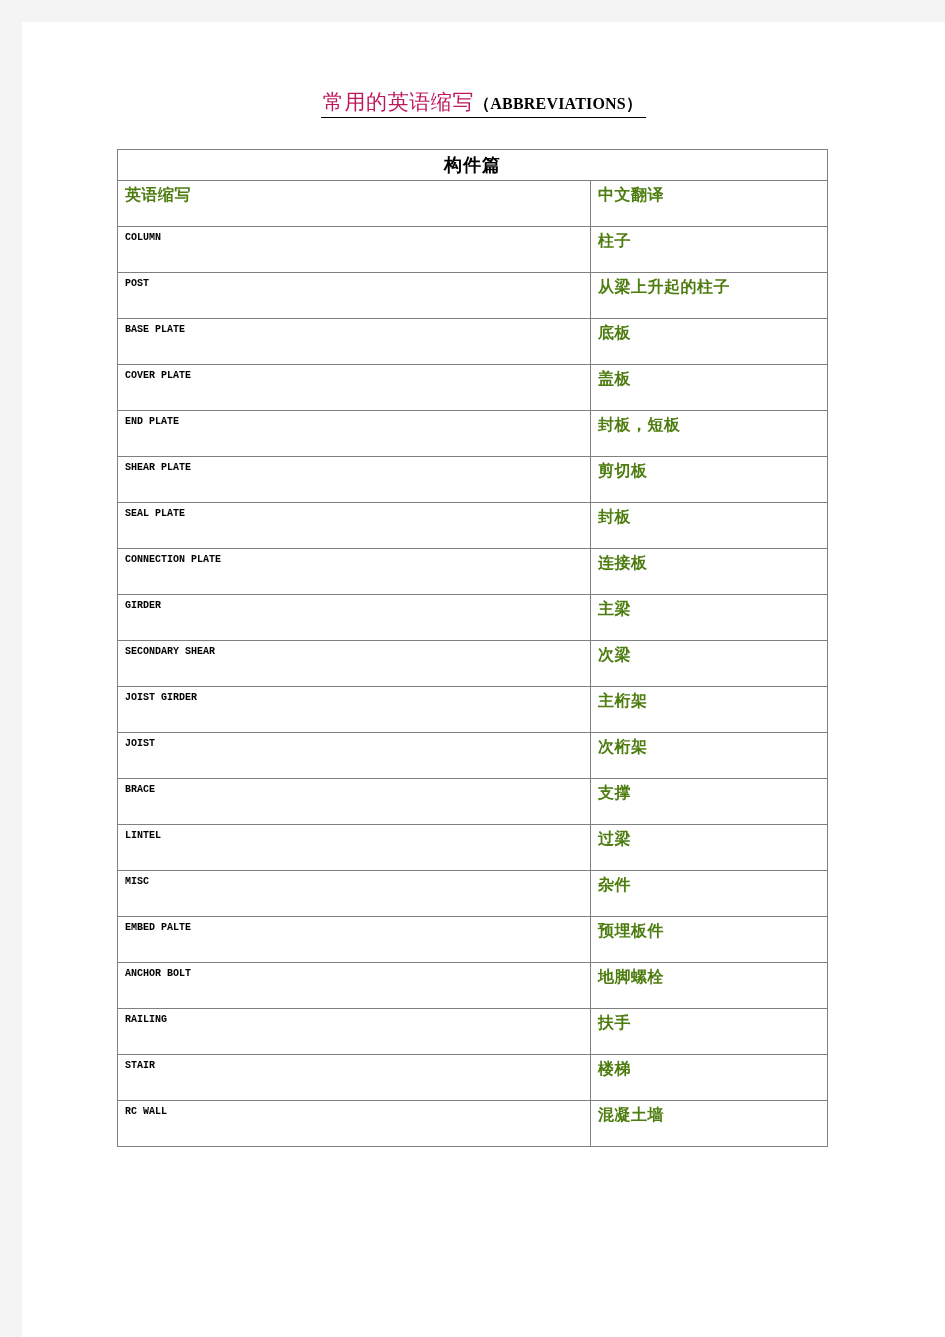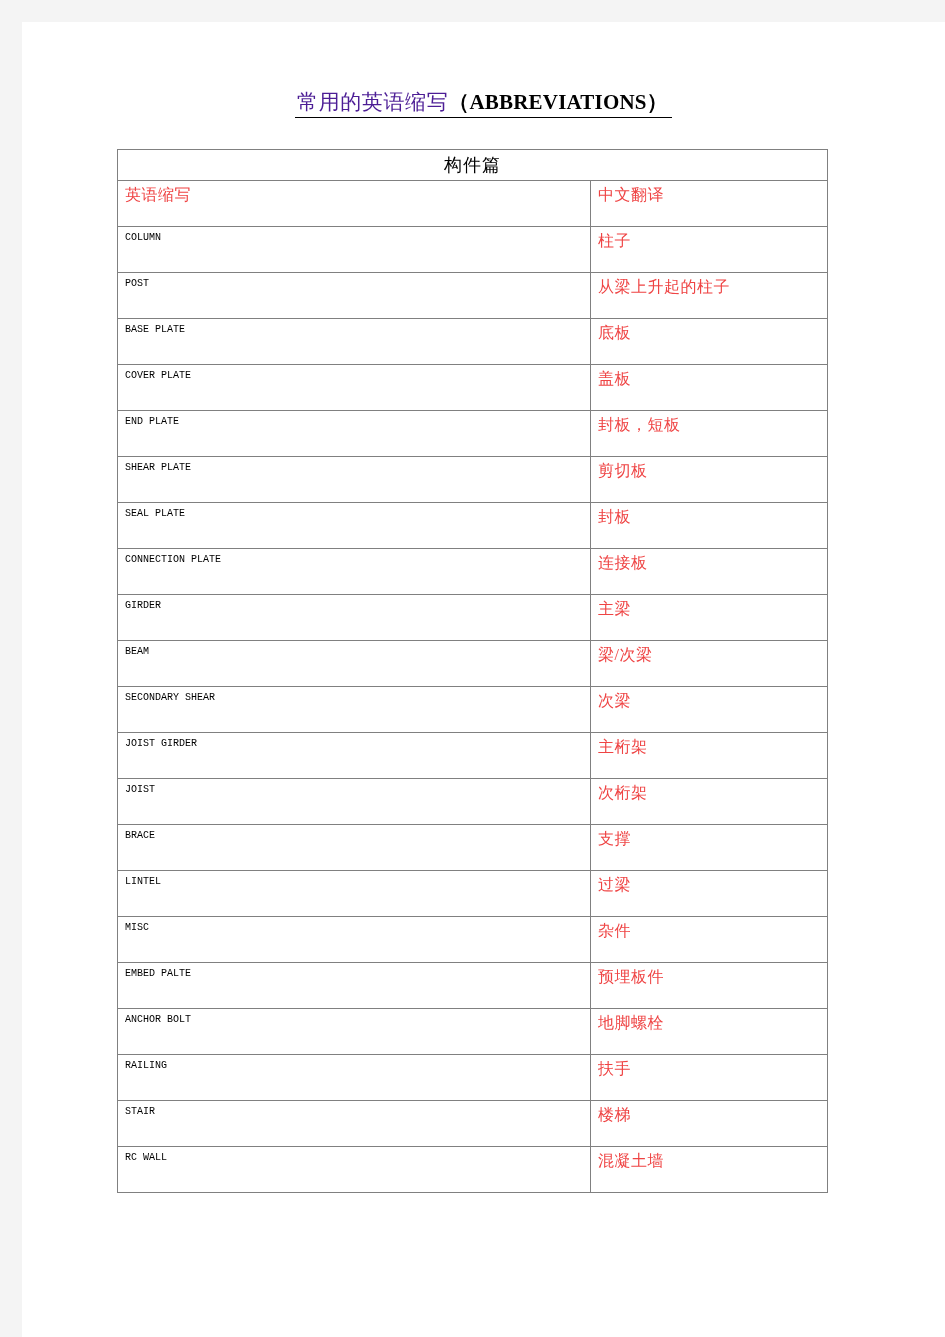--- a/index.html
+++ b/index.html
@@ -31,37 +31,38 @@
   }
   .title-inner {
     display: inline-block;
     border-bottom: 1.6px solid #000000;
     padding: 0 4px 3px 2px;
     line-height: 1.15;
   }
   .title-cn {
     font-family: "Liberation Serif", "DejaVu Serif", serif;
     font-size: 21px;
-    color: #4c1d95;
+    color: #be185d;
     letter-spacing: 0.6px;
   }
   .title-en {
     font-family: "Liberation Serif", "DejaVu Serif", serif;
-    font-size: 21px;
+    font-size: 16px;
     font-weight: bold;
     color: #000000;
     letter-spacing: 0.2px;
   }
   .abbr-table {
     position: absolute;
     left: 95px;
     top: 127px;
     width: 710px;
     border-collapse: collapse;
     table-layout: fixed;
+    font-weight: bold;
   }
   .abbr-table td {
     border: 1.2px solid #808080;
     padding: 0;
     vertical-align: top;
   }
   .col-en { width: 473px; }
   .col-cn { width: 237px; }
 
   .section-head {
@@ -89,21 +90,21 @@
     font-size: 10px;
     color: #000000;
     letter-spacing: 0px;
     white-space: pre;
     display: block;
     line-height: 1.15;
   }
   .txt-cn {
     font-family: "Liberation Serif", "DejaVu Serif", serif;
     font-size: 16px;
-    color: #ef4444;
+    color: #4d7c0f;
     letter-spacing: 0.5px;
     display: block;
     line-height: 1.15;
   }
 </style>
 </head>
 <body>
 
 <div class="page">
 
@@ -196,28 +197,20 @@
       <tr>
         <td class="cell-en">
             <span class="txt-en">GIRDER</span>
           </td>
         <td class="cell-cn">
             <span class="txt-cn">主梁</span>
           </td>
       </tr>
       <tr>
         <td class="cell-en">
-            <span class="txt-en">BEAM</span>
-          </td>
-        <td class="cell-cn">
-            <span class="txt-cn">梁/次梁</span>
-          </td>
-      </tr>
-      <tr>
-        <td class="cell-en">
             <span class="txt-en">SECONDARY SHEAR</span>
           </td>
         <td class="cell-cn">
             <span class="txt-cn">次梁</span>
           </td>
       </tr>
       <tr>
         <td class="cell-en">
             <span class="txt-en">JOIST GIRDER</span>
           </td>

